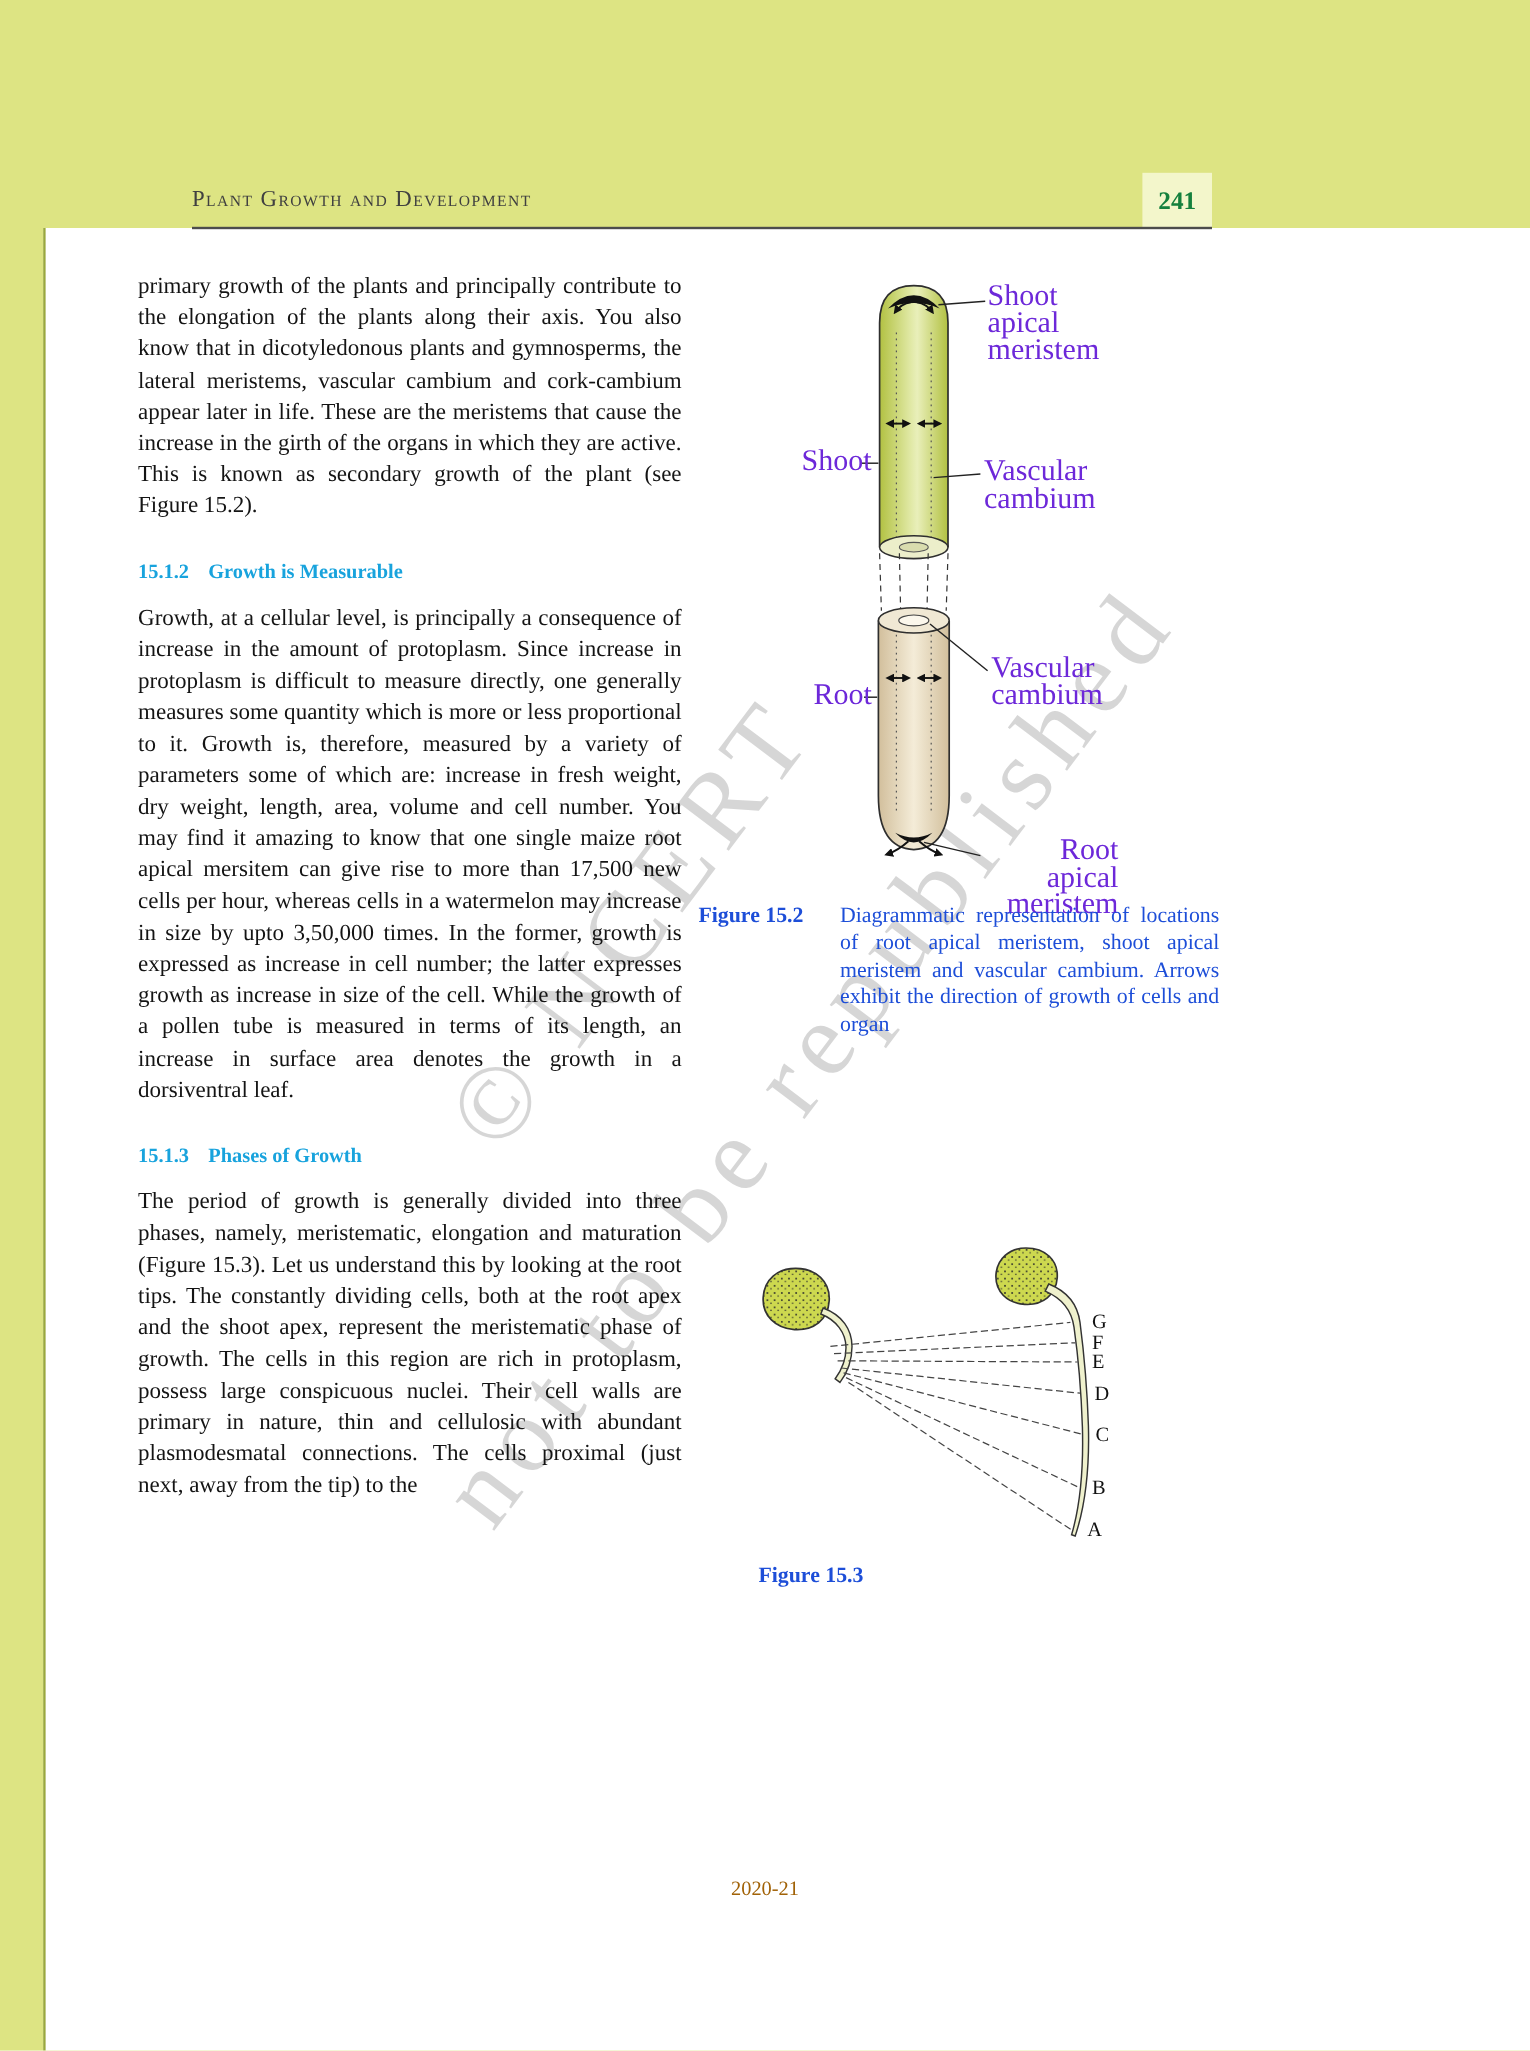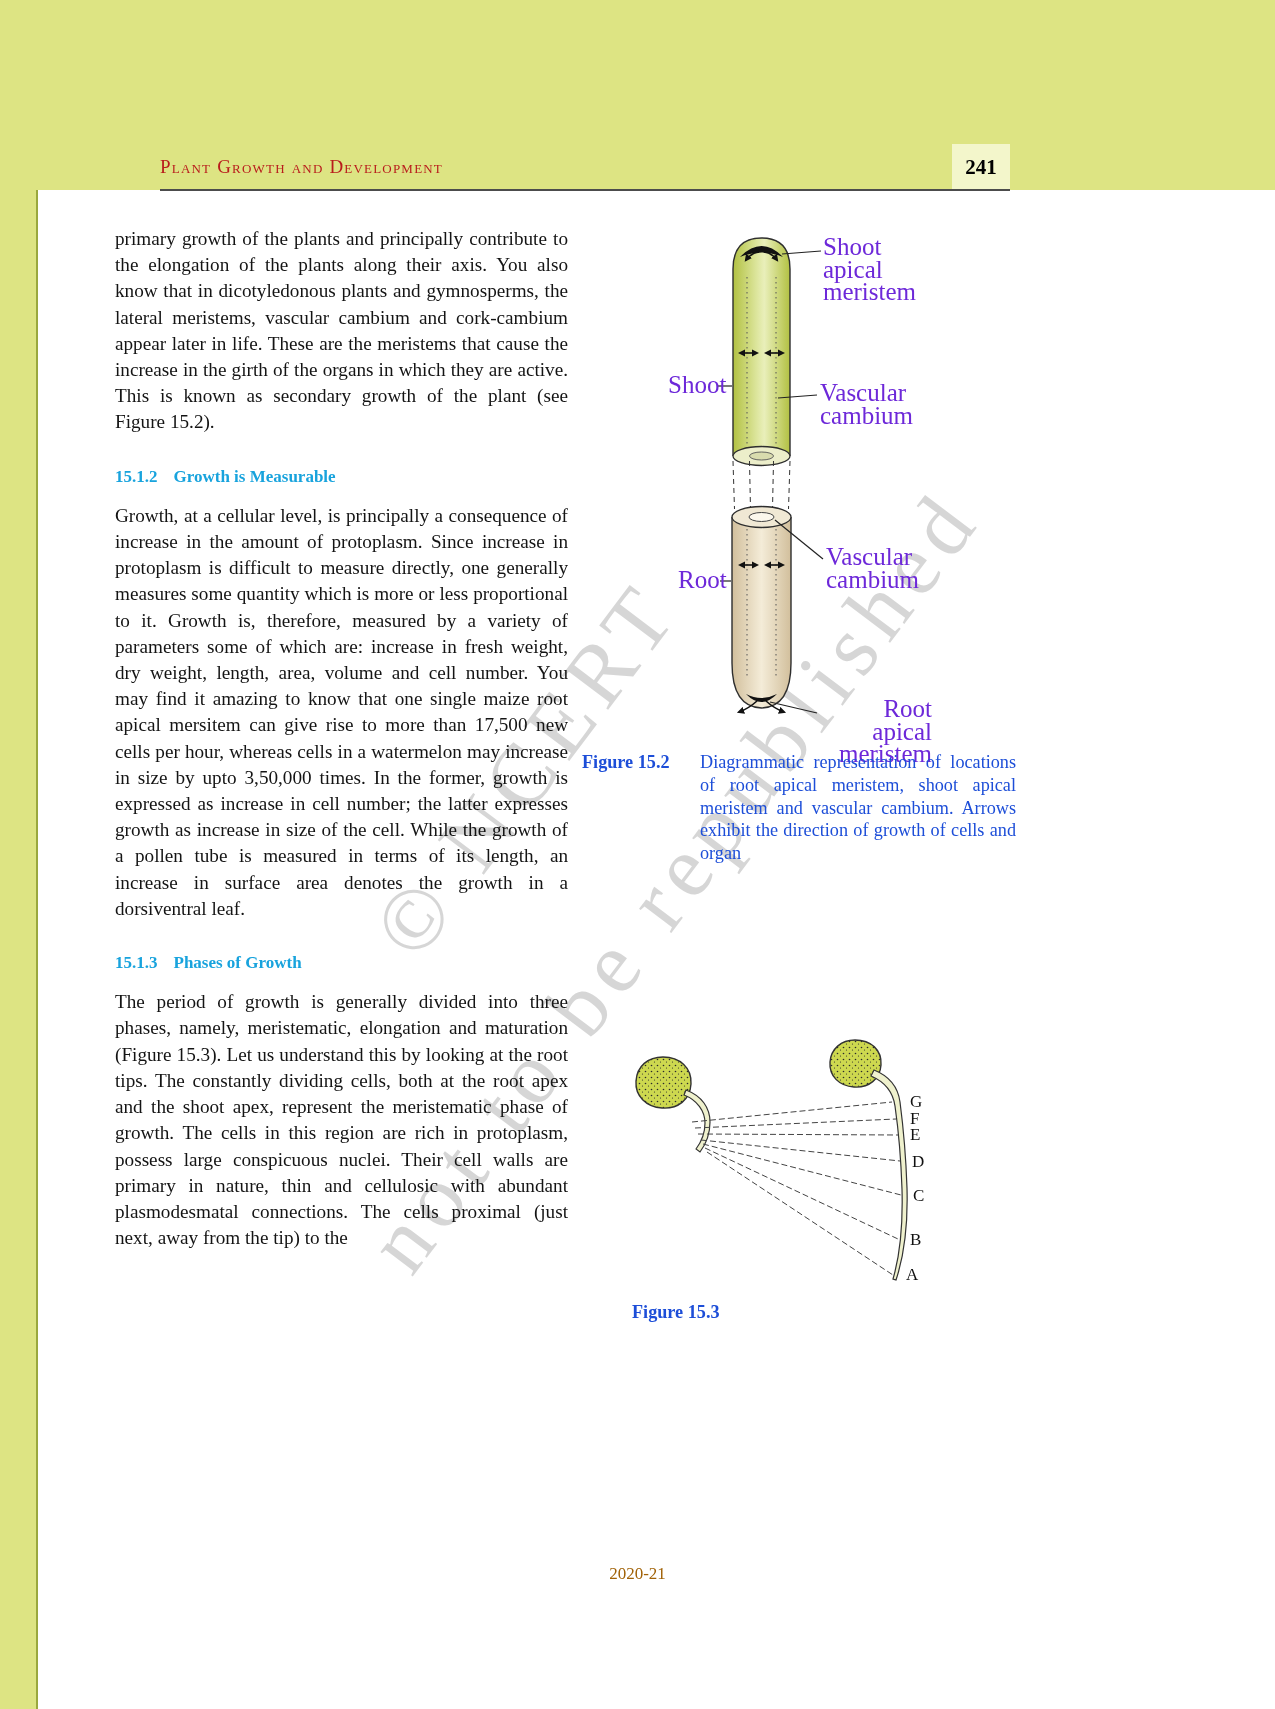--- a/index.html
+++ b/index.html
@@ -10,26 +10,26 @@
     font-family:"Liberation Serif","DejaVu Serif",serif;
     color:#141414;
   }
   .sheet{
     position:absolute;left:36px;top:190px;width:1237px;height:1519px;
     background:#ffffff;border-left:2px solid #9aa83e;
   }
   .header-title{
     position:absolute;left:160px;top:156px;z-index:3;
     font-variant:small-caps;letter-spacing:1.2px;
-    font-size:19px;color:#b91c1c;
+    font-size:19px;color:#404040;
   }
   .pagenum-box{
     position:absolute;left:952px;top:144px;width:58px;height:46px;z-index:3;
     background:#f3f6cb;display:flex;align-items:center;justify-content:center;
-    font-weight:bold;font-size:21px;color:#000000;
+    font-weight:bold;font-size:21px;color:#15803d;
   }
   .header-rule{
     position:absolute;left:160px;top:189px;width:850px;height:0;z-index:3;
     border-top:2px solid #4c4c4c;
   }
   .watermark{
     position:absolute;left:120px;top:640px;width:960px;z-index:1;
     transform:rotate(-53deg);
     text-align:center;pointer-events:none;
     color:rgba(128,128,128,0.32);

